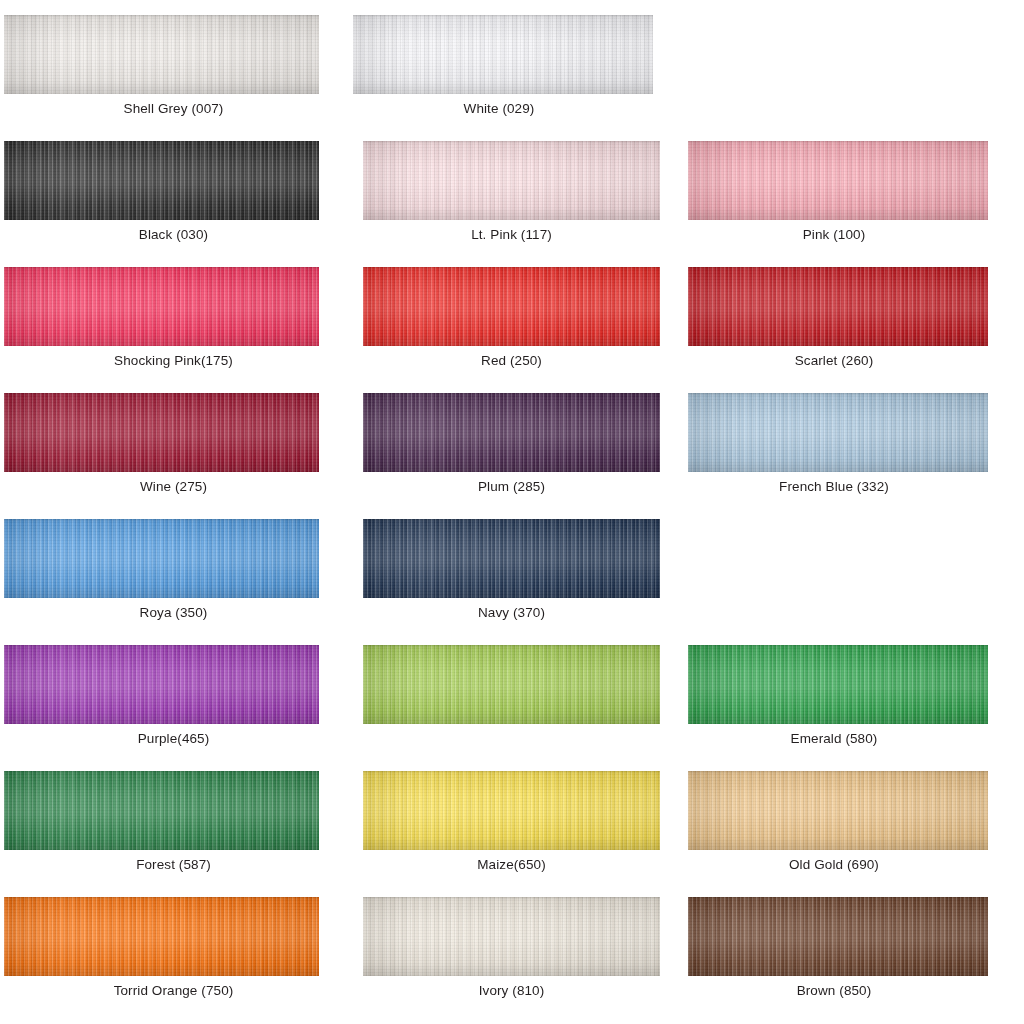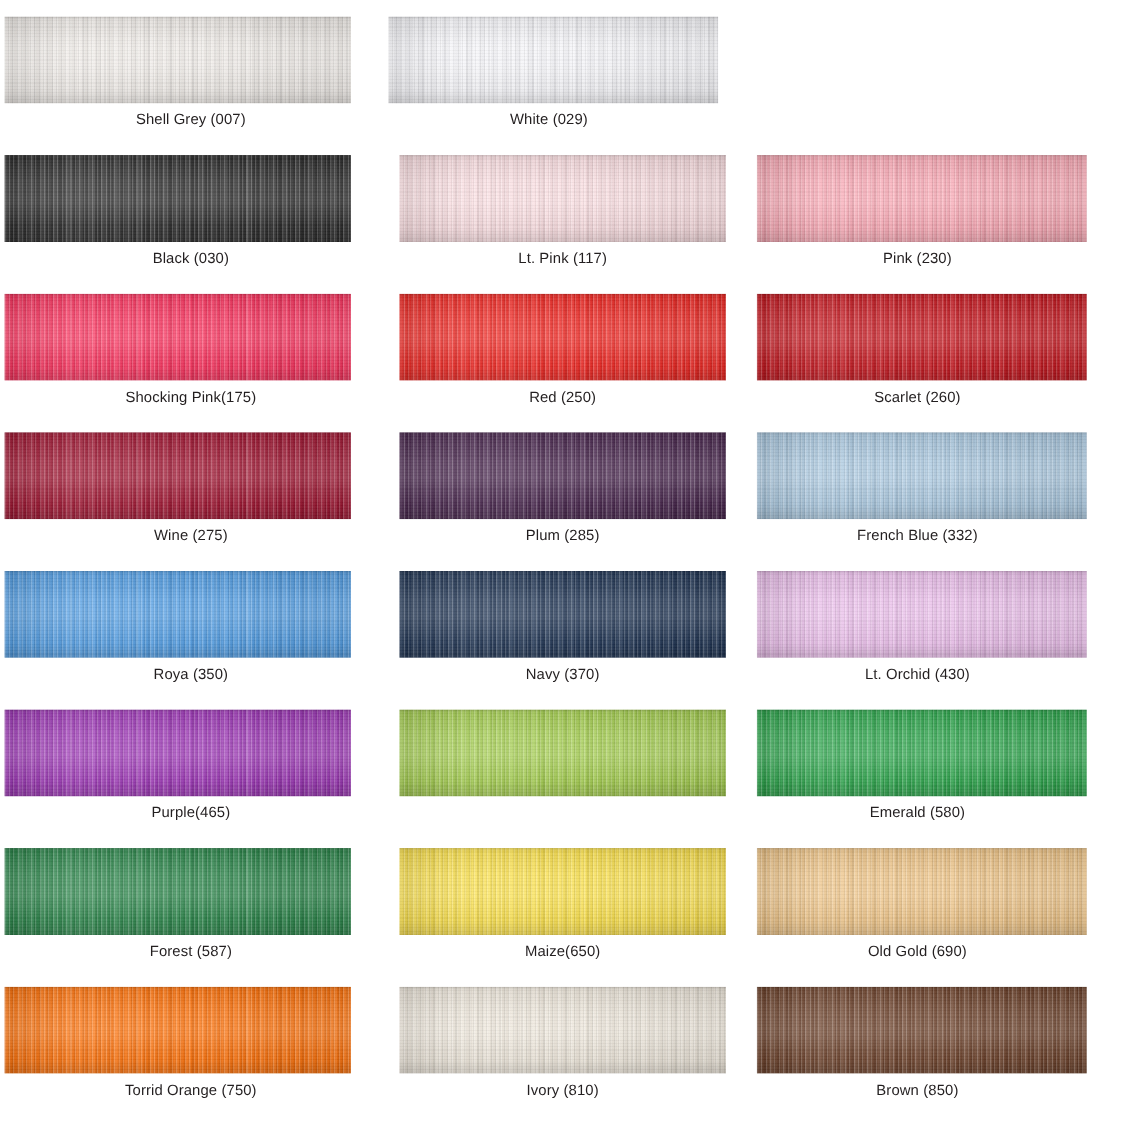--- a/index.html
+++ b/index.html
@@ -212,21 +212,21 @@
         <div class="ribbon-wrap">
           <div class="ribbon">
             <div class="base" style="background: rgb(249, 168, 180);"></div>
             <div class="ribs"></div>
             <div class="ribs2"></div>
             <div class="weft"></div>
             <div class="shade"></div>
             <div class="sheen"></div>
           </div>
         </div>
-        <div class="swatch-label">Pink (230)</div>
+        <div class="swatch-label">Pink (100)</div>
       </div>
     </div>
     <div class="swatch-row">
       <div class="swatch-cell col-1">
         <div class="ribbon-wrap">
           <div class="ribbon">
             <div class="base" style="background: rgb(248, 49, 92);"></div>
             <div class="ribs"></div>
             <div class="ribs2"></div>
             <div class="weft"></div>
@@ -324,33 +324,20 @@
             <div class="base" style="background: rgb(31, 52, 83);"></div>
             <div class="ribs"></div>
             <div class="ribs2"></div>
             <div class="weft"></div>
             <div class="shade"></div>
             <div class="sheen"></div>
           </div>
         </div>
         <div class="swatch-label">Navy (370)</div>
       </div>
-      <div class="swatch-cell col-3">
-        <div class="ribbon-wrap">
-          <div class="ribbon">
-            <div class="base" style="background: rgb(233, 189, 233);"></div>
-            <div class="ribs"></div>
-            <div class="ribs2"></div>
-            <div class="weft"></div>
-            <div class="shade"></div>
-            <div class="sheen"></div>
-          </div>
-        </div>
-        <div class="swatch-label">Lt. Orchid (430)</div>
-      </div>
     </div>
     <div class="swatch-row">
       <div class="swatch-cell col-1">
         <div class="ribbon-wrap">
           <div class="ribbon">
             <div class="base" style="background: rgb(156, 55, 181);"></div>
             <div class="ribs"></div>
             <div class="ribs2"></div>
             <div class="weft"></div>
             <div class="shade"></div>

